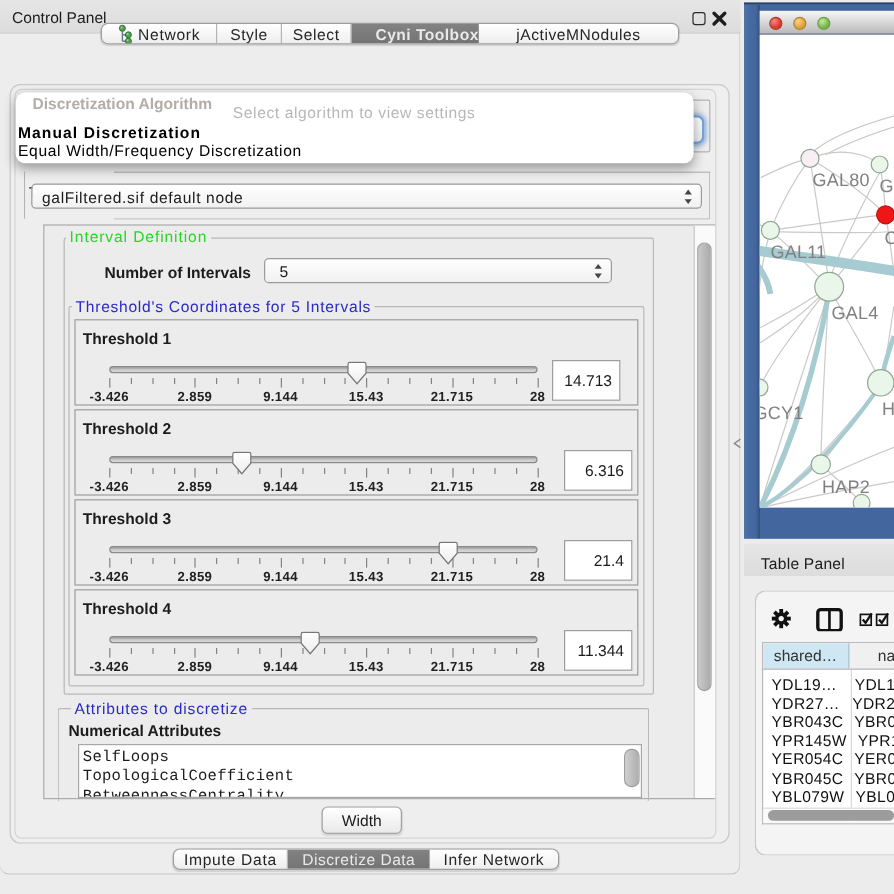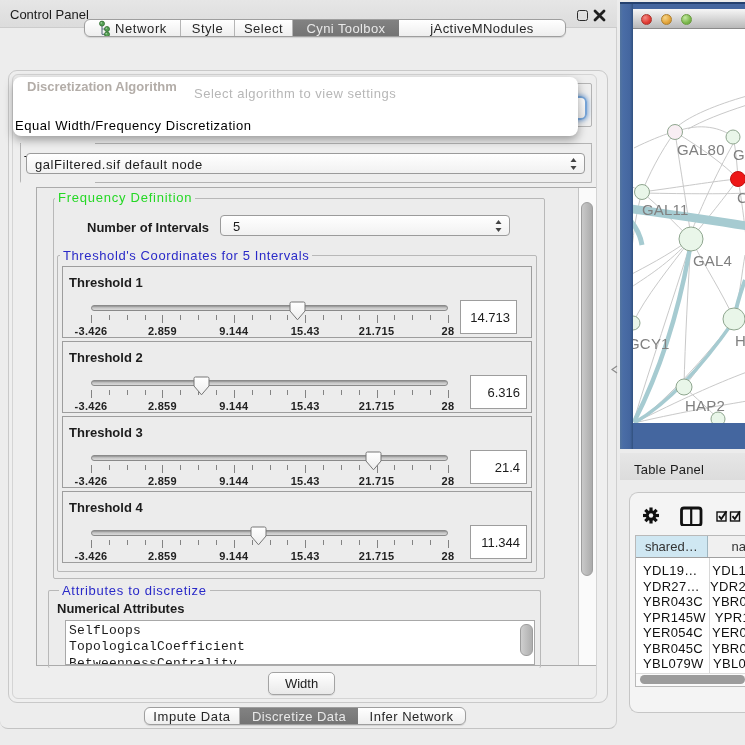--- a/index.html
+++ b/index.html
@@ -35,21 +35,21 @@
         <circle cx="8.3" cy="13.6" r="0.8" fill="#9fd09f"></circle>
       </svg>
       <span class="t13" style="color:#262626; letter-spacing:0.6px;">Network</span>
     </div>
     <div style="width:54px; height:100%; border-right:1px solid #b5b5b5; display:flex; align-items:center; justify-content:center;">
         <span class="t13" style="color:#262626; letter-spacing:0.5px;">Style</span>
       </div>
     <div style="width:58px; height:100%; border-right:1px solid #b5b5b5; display:flex; align-items:center; justify-content:center;">
         <span class="t13" style="color:#262626; letter-spacing:0.5px;">Select</span>
       </div>
-    <div style="width:106px; height:100%; background:linear-gradient(#828282,#747474); display:flex; align-items:center; justify-content:center;">
+    <div style="width:106px; height:100%; background:linear-gradient(#828282,#747474); display:flex; align-items:center; justify-content:flex-end;font-weight:bold;">
         <span class="t13" style="color:#e9e9e9; letter-spacing:0.4px;">Cyni Toolbox</span>
       </div>
     <div style="flex:1; height:100%; display:flex; align-items:center; justify-content:center;">
         <span class="t13" style="color:#262626; letter-spacing:0.45px;">jActiveMNodules</span>
       </div>
   </div>
 
   <div class="abs" style="left:8px; top:70px; width:600px; height:633px; background:#efefef; border:1px solid #c9c9c9; border-radius:9px;"></div>
   <div class="abs" style="left:12px; top:74px; width:585px; height:625px; background:#eeeeee; border:1px solid #d4d4d4; border-radius:6px;"></div>
 
@@ -68,21 +68,21 @@
         <path d="M4.5 13 L7.5 9 L1.5 9 Z" fill="#444"></path>
     </svg>
   </div>
 
   <div class="abs" style="left:36px; top:187px; width:560px; height:479px; background:#ececec; border:1px solid #ababab;"></div>
 
   <div class="abs" style="left:578px; top:188px; width:18px; height:477px; background:#fafafa; border-left:1px solid #c4c4c4;"></div>
   <div class="abs" style="left:581px; top:202px; width:12px; height:374px; background:linear-gradient(90deg,#c9c9c9,#ababab); border:1px solid #9d9d9d; border-radius:6px;"></div>
 
   <div class="abs" style="left:53px; top:198px; width:492px; height:381px; border:1px solid #b8b8b8; border-radius:2px;"></div>
-  <div class="abs t13" style="left:55px; top:190px; background:#ececec; padding:0 3px; color:#25d825; letter-spacing:0.75px;">Frequency Definition</div>
+  <div class="abs t13" style="left:55px; top:190px; background:#ececec; padding:0 3px; color:#25d825; letter-spacing:0.75px;">Interval Definition</div>
 
   <div class="abs t13 b" style="left:87px; top:220px;">Number of Intervals</div>
   <div class="abs" style="left:220px; top:215px; width:290px; height:21px; border:1px solid #9b9b9b; border-radius:4px; background:linear-gradient(#ffffff,#f1f1f1);">
     <div class="abs t13" style="left:12px; top:3px;">5</div>
     <svg class="abs" style="right:6px; top:3px;" width="9" height="14" viewBox="0 0 9 14">
       <path d="M4.5 1 L7.5 5 L1.5 5 Z" fill="#444"></path>
         <path d="M4.5 13 L7.5 9 L1.5 9 Z" fill="#444"></path>
     </svg>
   </div>
 
@@ -285,20 +285,21 @@
         <span class="t13" style="color:#e9e9e9; letter-spacing:0.4px;">Discretize Data</span>
       </div>
     <div style="flex:1; height:100%; display:flex; align-items:center; justify-content:center;">
         <span class="t13" style="color:#262626; letter-spacing:0.5px;">Infer Network</span>
       </div>
   </div>
 
   <div class="abs" style="left:13px; top:77px; width:565px; height:59px; background:#ffffff; border-radius:8px; box-shadow:0 4px 10px rgba(0,0,0,0.35); z-index:20;">
     <div class="abs t13" style="left:181px; top:9px; color:#b7b7b7; letter-spacing:0.5px;">Select algorithm to view settings</div>
     <div class="abs t13 b" style="left:14px; top:2px; color:#b3ada8;">Discretization Algorithm</div>
+    <div class="abs t13 b" style="left:2px; top:26px; color:#000; letter-spacing:0.9px;">Manual Discretization</div>
     <div class="abs t13" style="left:2px; top:41px; color:#000; letter-spacing:0.55px;">Equal Width/Frequency Discretization</div>
   </div>
 </div>
 
 <svg class="abs" style="left:611px; top:365px;" width="7" height="9" viewBox="0 0 7 9">
     <path d="M6 1 L1 4.5 L6 8" stroke="#8a8a8a" stroke-width="1.2" fill="none"></path>
   </svg>
 
 <div class="abs" id="netwin" style="left:620px; top:2px; width:125px; height:447px; background:linear-gradient(90deg,#53759f 0,#4a6da6 3px,#44669f 10px,#31517f 13px,#44669f 13px); border-top:2px solid #24416f;">
 

